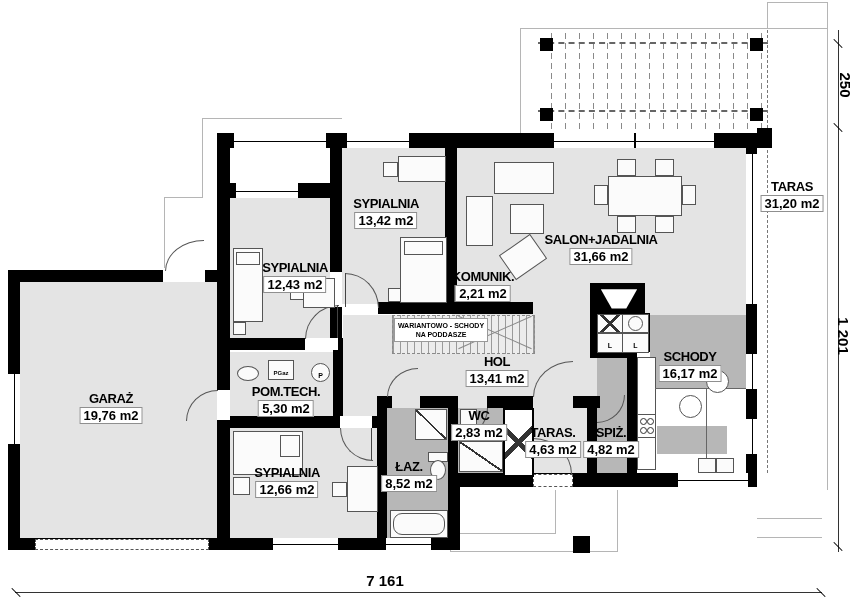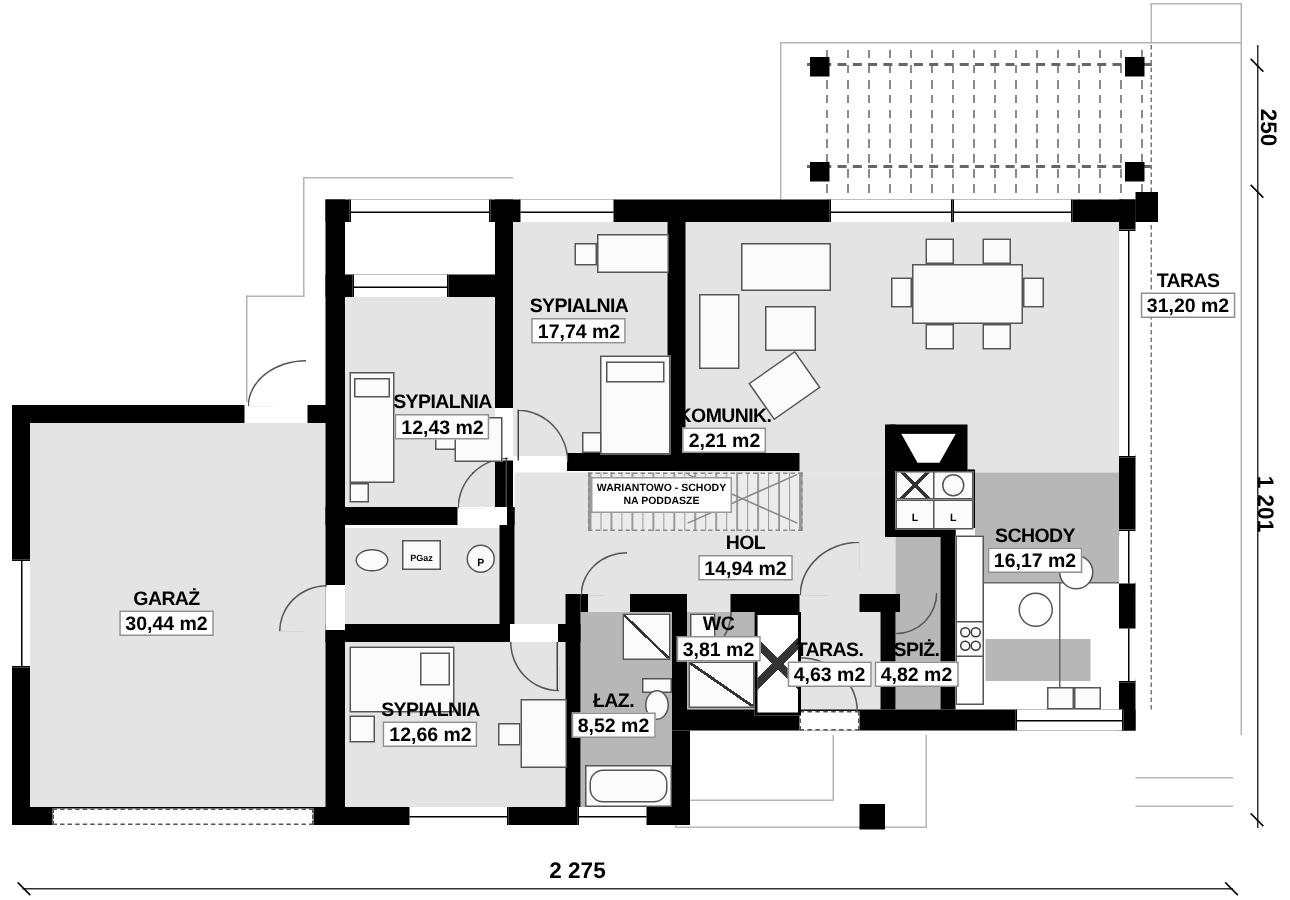--- a/index.html
+++ b/index.html
@@ -241,49 +241,57 @@
   <div class="fl fl-d" style="left:657px;top:426px;width:70px;height:28px"></div>
   <div class="wline" style="left:706px;top:388px;width:1px;height:72px;background:#666"></div>
   <div class="wline" style="left:655px;top:388px;width:91px;height:1px;background:#666"></div>
   <div class="furn circ" style="left:706px;top:370px;width:21px;height:21px;background:#fff"></div>
   <div class="furn circ" style="left:679px;top:395px;width:21px;height:21px;background:#fff"></div>
   <div class="furn" style="left:698px;top:458px;width:16px;height:13px"></div>
   <div class="furn" style="left:716px;top:458px;width:16px;height:13px"></div>
 
   <div class="lbl" style="left:386px;top:197px">
     <div class="nm">SYPIALNIA</div>
-    <div class="ab">17,74 m2</div>
+    <div class="ab">13,42 m2</div>
   </div>
   <div class="lbl" style="left:295px;top:261px">
     <div class="nm">SYPIALNIA</div>
     <div class="ab">12,43 m2</div>
   </div>
+  <div class="lbl" style="left:601px;top:233px">
+    <div class="nm">SALON+JADALNIA</div>
+    <div class="ab">31,66 m2</div>
+  </div>
   <div class="lbl" style="left:792px;top:180px">
     <div class="nm">TARAS</div>
     <div class="ab">31,20 m2</div>
   </div>
   <div class="lbl" style="left:483px;top:270px">
     <div class="nm">KOMUNIK.</div>
     <div class="ab">2,21 m2</div>
   </div>
   <div class="lbl" style="left:111px;top:392px">
     <div class="nm">GARAŻ</div>
-    <div class="ab">30,44 m2</div>
+    <div class="ab">19,76 m2</div>
+  </div>
+  <div class="lbl" style="left:286px;top:385px">
+    <div class="nm">POM.TECH.</div>
+    <div class="ab">5,30 m2</div>
   </div>
   <div class="lbl" style="left:497px;top:355px">
     <div class="nm">HOL</div>
-    <div class="ab">14,94 m2</div>
+    <div class="ab">13,41 m2</div>
   </div>
   <div class="lbl" style="left:690px;top:350px">
     <div class="nm">SCHODY</div>
     <div class="ab">16,17 m2</div>
   </div>
   <div class="lbl" style="left:479px;top:409px">
     <div class="nm">WC</div>
-    <div class="ab">3,81 m2</div>
+    <div class="ab">2,83 m2</div>
   </div>
   <div class="lbl" style="left:553px;top:426px">
     <div class="nm">TARAS.</div>
     <div class="ab">4,63 m2</div>
   </div>
   <div class="lbl" style="left:611px;top:426px">
     <div class="nm">SPIŻ.</div>
     <div class="ab">4,82 m2</div>
   </div>
   <div class="lbl" style="left:287px;top:466px">
@@ -296,21 +304,21 @@
   </div>
 
   <div class="snote">
     <div>WARIANTOWO - SCHODY</div>
     <div>NA PODDASZE</div>
   </div>
 
   <div class="dimline" style="left:15px;top:592px;width:807px;height:1px"></div>
   <div class="tick" style="left:10px;top:592px"></div>
   <div class="tick" style="left:815px;top:592px"></div>
-  <div class="dim" style="left:385px;top:572px;transform:translateX(-50%)">2 275</div>
+  <div class="dim" style="left:385px;top:572px;transform:translateX(-50%)">7 161</div>
 
   <div class="dimline" style="left:838px;top:30px;width:1px;height:522px"></div>
   <div class="tick" style="left:832px;top:43px"></div>
   <div class="tick" style="left:832px;top:127px"></div>
   <div class="tick" style="left:832px;top:546px"></div>
   <div class="dim" style="left:845px;top:85px;transform:translate(-50%,-50%) rotate(90deg)">250</div>
   <div class="dim" style="left:843px;top:336px;transform:translate(-50%,-50%) rotate(90deg)">1 201</div>
 
 </div>
 

